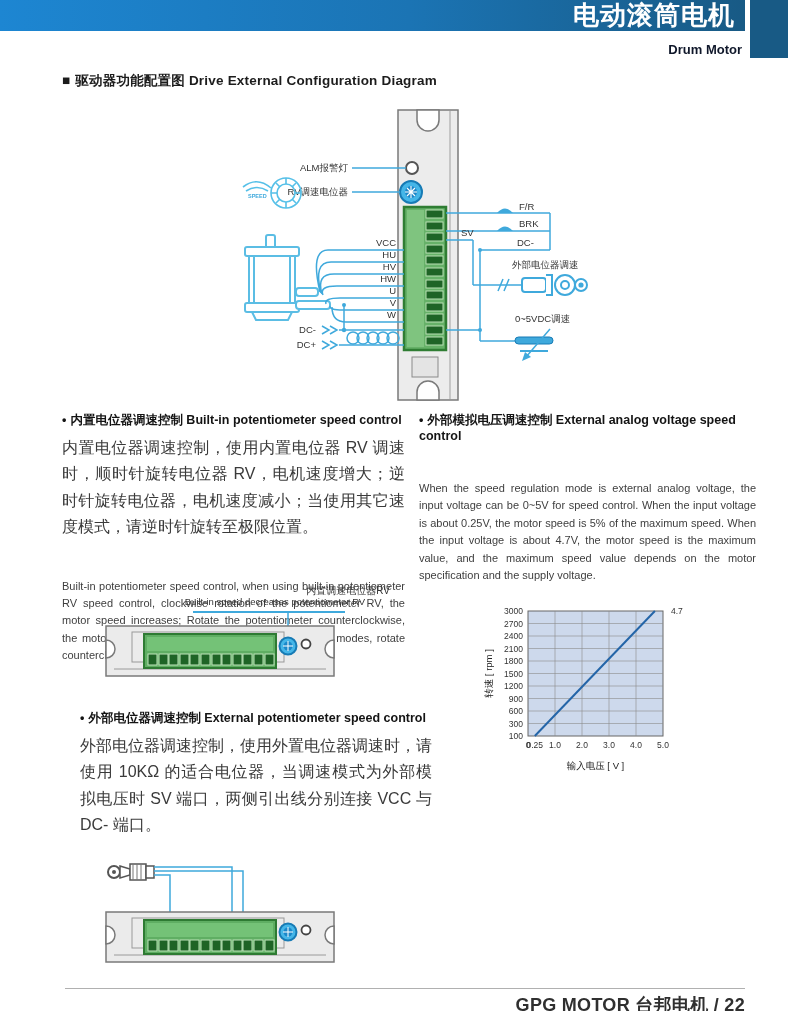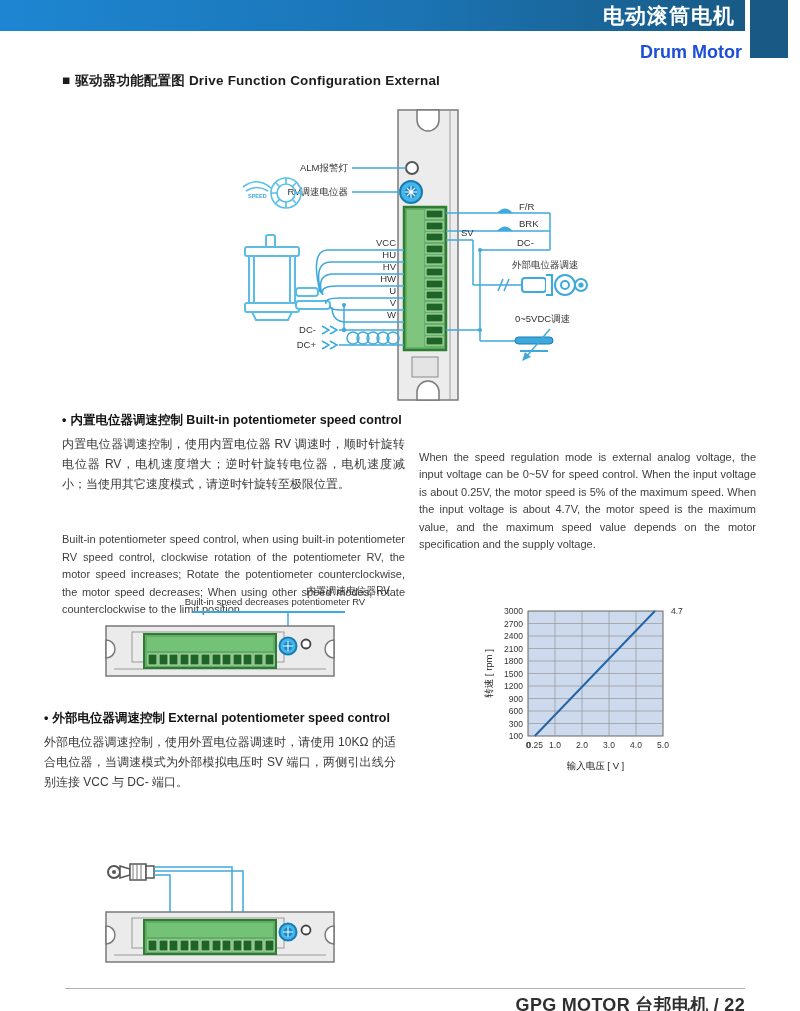--- a/index.html
+++ b/index.html
@@ -2,65 +2,65 @@
 <html><head>
 <meta charset="utf-8">
 <style>
   * { margin:0; padding:0; box-sizing:border-box; }
   body { font-family:"Liberation Sans","DejaVu Sans",sans-serif; background:#fff; }
   .page { position:relative; width:800px; height:1011px; background:#ffffff; overflow:hidden; }
 
   
   .header-bar { position:absolute; left:0; top:8; width:745px; height:31px;
     background:linear-gradient(90deg,#1d86d2 0%,#1b74b4 55%,#185a85 100%);
-    color:#fff; font-weight:bold; font-size:21px; line-height:31px; text-align:right; padding-right:10px; letter-spacing:1px;}
+    color:#fff; font-weight:bold; font-size:26px; line-height:31px; text-align:right; padding-right:10px; letter-spacing:1px;}
   .header-tab { position:absolute; left:750px; top:0; width:38px; height:58px; background:#185a85; }
-  .drum-sub { position:absolute; right:58px; top:42px; font-weight:bold; font-size:18px; color:#1d4ed8; }
+  .drum-sub { position:absolute; right:58px; top:42px; font-weight:bold; font-size:13px; color:#0f172a; }
 
   .section-title { position:absolute; left:62px; top:72px; font-weight:bold; font-size:13.5px; color:#1c1c1c; letter-spacing:.2px;}
   .section-title .marker { margin-right:5px; }
 
   svg text { font-family:"Liberation Sans","DejaVu Sans",sans-serif; }
 
   .main-diagram { position:absolute; left:60px; top:105px; }
 
   .col { position:absolute; top:412px; }
   .col.left  { left:62px;  width:343px; }
   .col.right { left:419px; width:337px; }
   .sec-heading { font-size:12.5px; font-weight:bold; color:#141414; margin-bottom:6px; }
   .sec-heading .bullet { margin-right:4px; }
-  .cn { font-size:12px; line-height:1.65; color:#3a3a3a; text-align:justify; margin-bottom:3px; }
+  .cn { font-size:16px; line-height:1.65; color:#3a3a3a; text-align:justify; margin-bottom:3px; }
   .en { font-size:11px; line-height:1.58; color:#3e3e3e; text-align:justify;margin-top:37px; }
 
   .board-label-cn { position:absolute; left:160px; top:584px; width:230px; text-align:right; font-size:10px; color:#333; }
   .board-label-en { position:absolute; left:135px; top:596px; width:280px; text-align:center; font-size:9.5px; color:#333; }
   .board-underline { position:absolute; left:193px; top:611px; width:152px; height:2px; background:#3fa9dc; }
   .board1 { position:absolute; left:100px; top:612px; }
   .board2 { position:absolute; left:100px; top:850px; }
 
-  .sec3 { position:absolute; left:44px; top:710px; width:352px; }
+  .sec3 { position:absolute; left:80px; top:710px; width:352px; }
 
   .chart-wrap { position:absolute; left:478px; top:597px; }
 
   .footer-rule { position:absolute; left:65px; top:988px; width:680px; height:1px; background:#b0b0b0; }
   .footer-text { position:absolute; right:55px; top:993px; font-size:18px; font-weight:bold; color:#2f2f2f; letter-spacing:.3px; }
 </style>
 </head>
 <body>
 
 <div class="page">
 
   <div class="header-bar">
     <span>电动滚筒电机</span>
   </div>
   <div class="header-tab"></div>
   <div class="drum-sub">Drum Motor</div>
 
   <div class="section-title">
-    <span class="marker">■</span><span>驱动器功能配置图 Drive Function Configuration External</span>
+    <span class="marker">■</span><span>驱动器功能配置图 Drive External Configuration Diagram</span>
   </div>
 
   <svg class="main-diagram" width="685" height="310" viewBox="0 0 685 310">
 
     <g>
       <rect x="338" y="5" width="60" height="290" fill="#ececec" stroke="#7a7a7a" stroke-width="1.5"></rect>
       <line x1="390" y1="6" x2="390" y2="294" stroke="#9f9f9f" stroke-width="1"></line>
       <path d="M357 5 v10 a11 11 0 0 0 22 0 v-10 Z" fill="#ffffff" stroke="#7a7a7a" stroke-width="1.5"></path>
       <path d="M357 295 v-8 a11 11 0 0 1 22 0 v8 Z" fill="#ffffff" stroke="#7a7a7a" stroke-width="1.5"></path>
       <rect x="352" y="252" width="26" height="20" fill="#e4e4e4" stroke="#8a8a8a" stroke-width="1"></rect>
@@ -196,20 +196,21 @@
       <path d="M462 256 l3 -9 l6 5 Z" fill="#3fa9dc"></path>
     </g>
   </svg>
 
   <div class="col left">
     <div class="sec-heading"><span class="bullet">•</span><span>内置电位器调速控制 Built-in potentiometer speed control</span></div>
     <div class="cn">内置电位器调速控制，使用内置电位器 RV 调速时，顺时针旋转电位器 RV，电机速度增大；逆时针旋转电位器，电机速度减小；当使用其它速度模式，请逆时针旋转至极限位置。</div>
     <div class="en">Built-in potentiometer speed control, when using built-in potentiometer RV speed control, clockwise rotation of the potentiometer RV, the motor speed increases; Rotate the potentiometer counterclockwise, the motor speed decreases; When using other speed modes, rotate counterclockwise to the limit position.</div>
   </div>
   <div class="col right">
+    <div class="sec-heading"><span class="bullet">•</span><span>外部模拟电压调速控制 External analog voltage speed control</span></div>
     <div class="en">When the speed regulation mode is external analog voltage, the input voltage can be 0~5V for speed control. When the input voltage is about 0.25V, the motor speed is 5% of the maximum speed. When the input voltage is about 4.7V, the motor speed is the maximum value, and the maximum speed value depends on the motor specification and the supply voltage.</div>
   </div>
 
   <div class="board-label-cn">内置调速电位器RV</div>
   <div class="board-label-en">Built-in speed decreases potentiometer RV</div>
   <div class="board-underline"></div>
   <svg class="board1" width="250" height="78" viewBox="0 0 250 78">
     <line x1="188" y1="0" x2="188" y2="26" stroke="#3fa9dc" stroke-width="1.5"></line>
     <rect x="6" y="14" width="228" height="50" fill="#ebebeb" stroke="#7a7a7a" stroke-width="1.5"></rect>
     <line x1="14" y1="57" x2="226" y2="57" stroke="#9a9a9a"></line>

